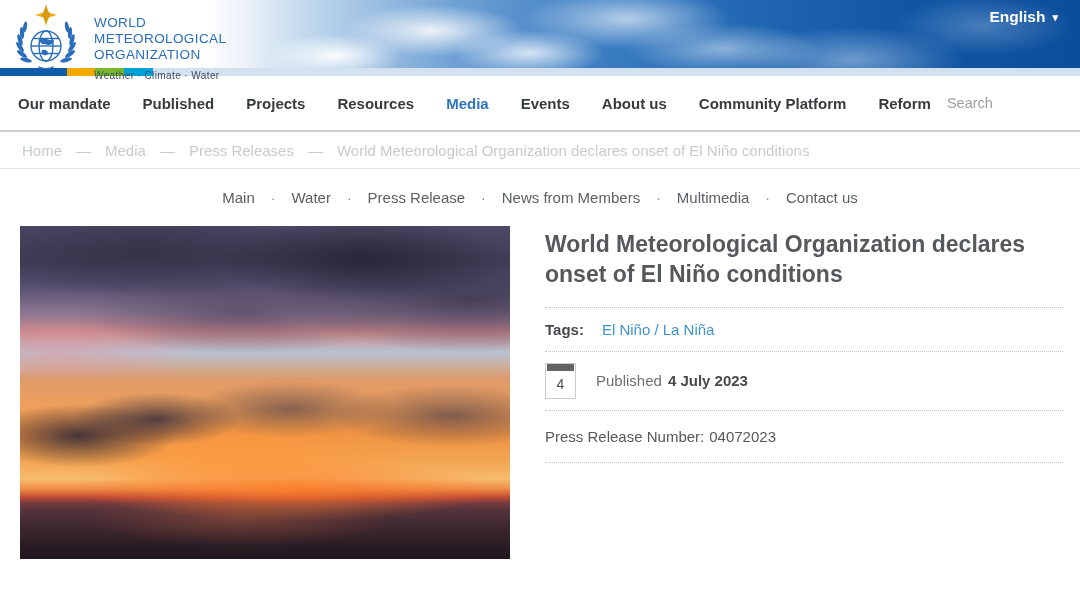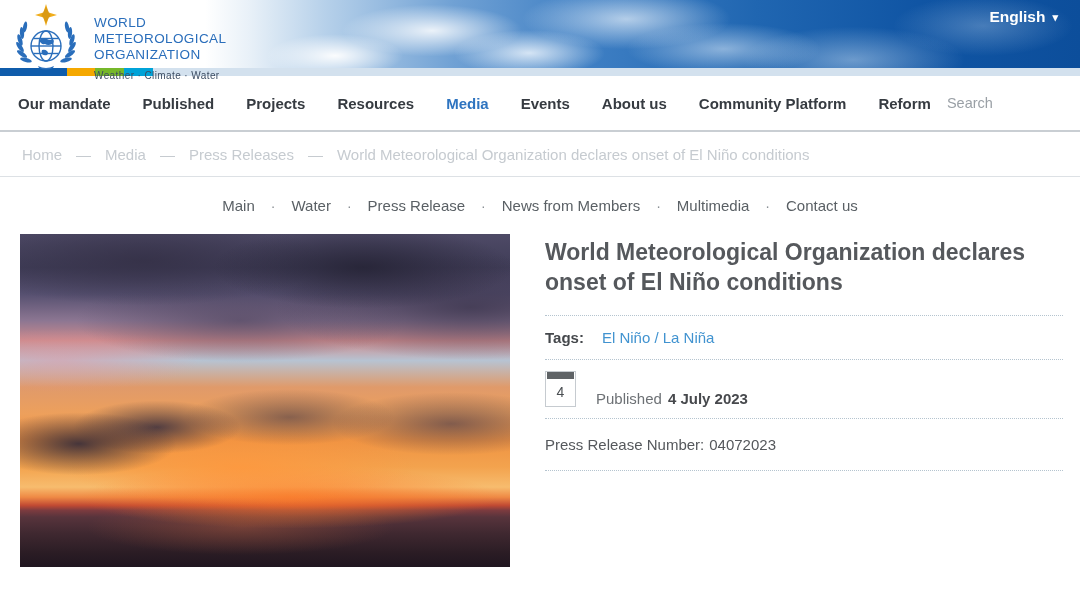--- a/index.html
+++ b/index.html
@@ -68,21 +68,21 @@
   }
   .search-input {
     border:none; outline:none; width:118px;
     font-family:"Liberation Sans", sans-serif;
     font-size:14.5px; color:#454a4f;
   }
   .search-input::placeholder { color:#9aa0a6; }
 
   
   .breadcrumb {
-    height:45px; display:flex; align-items:center;
+    height:37px; display:flex; align-items:center;
     padding-left:22px; border-bottom:1px solid #dde1e5;
     color:#c6cbd0; font-size:15px; white-space:nowrap; overflow:hidden;
   }
   .crumb { cursor:pointer; }
   .crumb-sep { margin:0 14px; }
 
   
   .subnav {
     height:57px; display:flex; align-items:center; justify-content:center;
     font-size:15px; color:#5a6065;
@@ -111,21 +111,21 @@
         #4e4a66 0%, #403d58 10%, #565070 18%, #8c7692 26%, #cc8a8c 32%,
         #b7c3d2 38%, #e09a6a 46%, #eda05c 54%, #ef9343 62%, #f3a34e 70%,
         #f7bc6e 76%, #ef8a45 79%, #c14a33 81.5%, #7c3b3f 83%, #58343c 85%,
         #3f2830 90%, #2a1c24 96%, #201620 100%);
   }
   .article { flex:1; margin-left:35px; padding-top:3px; }
   .article-title {
     font-size:23px; font-weight:bold; color:#55585c; line-height:1.32;
     padding-bottom:17px; border-bottom:1px dotted #b5c4cf;
   }
-  .row { border-bottom:1px dotted #b5c4cf; display:flex; align-items:flex-end; }
+  .row { border-bottom:1px dotted #b5c4cf; display:flex; align-items:center; }
   .row-tags { padding:13px 0; font-size:15px; }
   .tags-label { font-weight:bold; color:#45484c; margin-right:18px; }
   .tag-link { color:#4193d0; cursor:pointer; }
   .row-published { padding:11px 0; font-size:15px; }
   .cal-icon {
     width:31px; height:36px; position:relative; margin-right:20px;
     background:#ffffff; border:1px solid #c6cbd0;
     display:flex; align-items:flex-end; justify-content:center;
   }
   .cal-icon .cal-bar {

